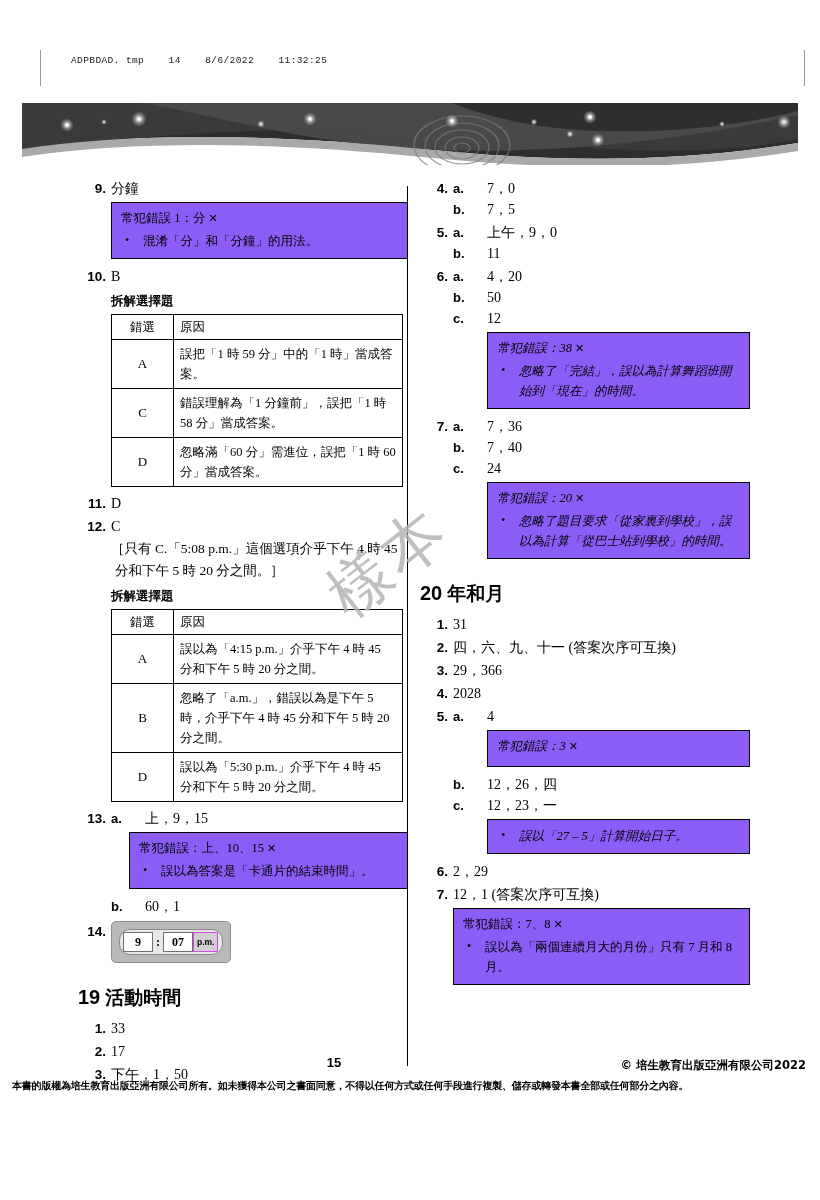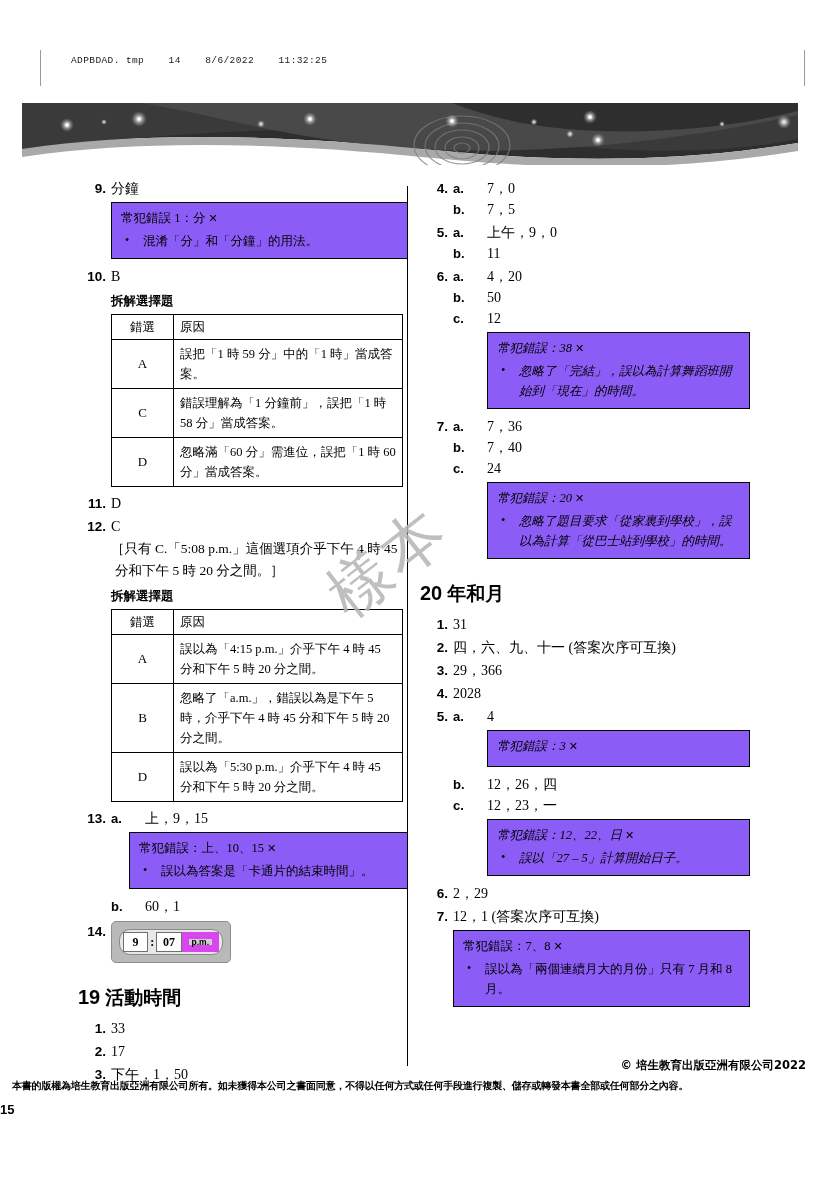--- a/index.html
+++ b/index.html
@@ -186,21 +186,21 @@
     width: 30px; height: 20px;
     display: flex; align-items: center; justify-content: center;
     font-family: "Liberation Serif", serif;
     font-weight: bold; font-size: 12px;
   }
   .colon {
     width: 10px; text-align: center;
     font-weight: bold; font-size: 12px;
   }
   .ampm-box {
-    background: #cfcfcf; border: 7px solid #d946ef;
+    background: #cfcfcf; border: 1px solid #d946ef;
     height: 20px; padding: 0 3px;
     display: flex; align-items: center;
     font-family: "Liberation Sans", sans-serif;
     font-weight: bold; font-size: 8.5px;
   }
 
   
   .sec-head {
     font-family: "Liberation Sans", "DejaVu Sans", sans-serif;
     font-weight: bold;
@@ -221,23 +221,23 @@
     letter-spacing: 4px;
     pointer-events: none;
     user-select: none;
     white-space: nowrap;
   }
 
   
   .footer { position: absolute; left: 0; top: 1055px; width: 820px; }
   .footer .pageno {
     position: absolute; left: 0; top: 0; width: 668px;
-    text-align: left;
-    font-family: "Liberation Sans", "DejaVu Sans", sans-serif;
-    font-weight: bold; font-size: 13px; margin-top: 47px;
+    text-align: center;
+    font-family: "Liberation Sans", "DejaVu Sans", sans-serif;
+    font-weight: bold; font-size: 13px;
   }
   .footer .copyright {
     position: absolute; right: 14px; top: 3px;
     font-family: "DejaVu Sans", sans-serif;
     font-weight: bold; font-size: 11.5px;
   }
   .footer .rights {
     position: absolute; left: 12px; top: 24px;
     width: 800px;
     font-family: "DejaVu Sans", sans-serif;
@@ -566,23 +566,20 @@
         </div>
         <div class="sub">
           <span class="slab">b.</span>
           <span class="sub-val">12，26，四</span>
         </div>
         <div class="sub">
           <span class="slab">c.</span>
           <span class="sub-val">12，23，一</span>
         </div>
         <div class="errbox indent-box">
-          <div class="err-title">
-            <span>常犯錯誤：12、22、日</span><span class="xmark">✕</span>
-          </div>
           <div class="err-bullet">誤以「27 – 5」計算開始日子。</div>
         </div>
       </div>
     </div>
 
     <div class="item">
       <span class="num">6.</span>
       <div class="item-body">
           <div class="plain-line">2，29</div>
         </div>

